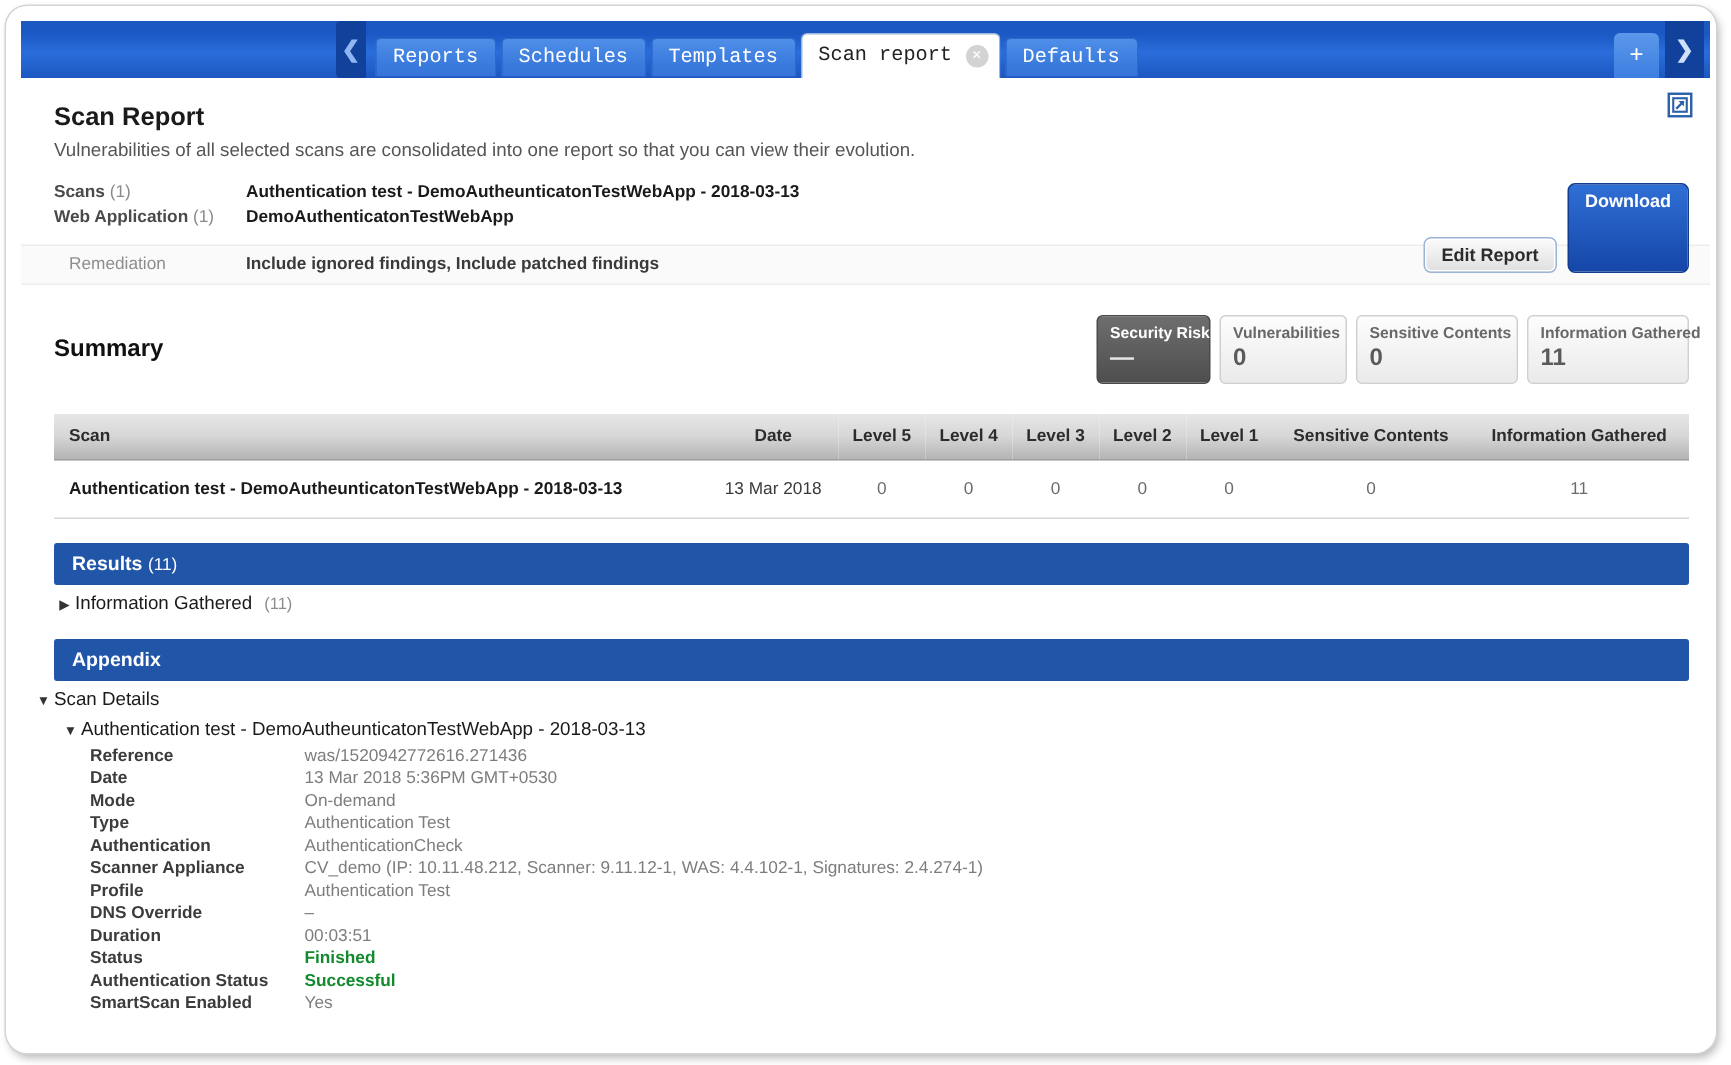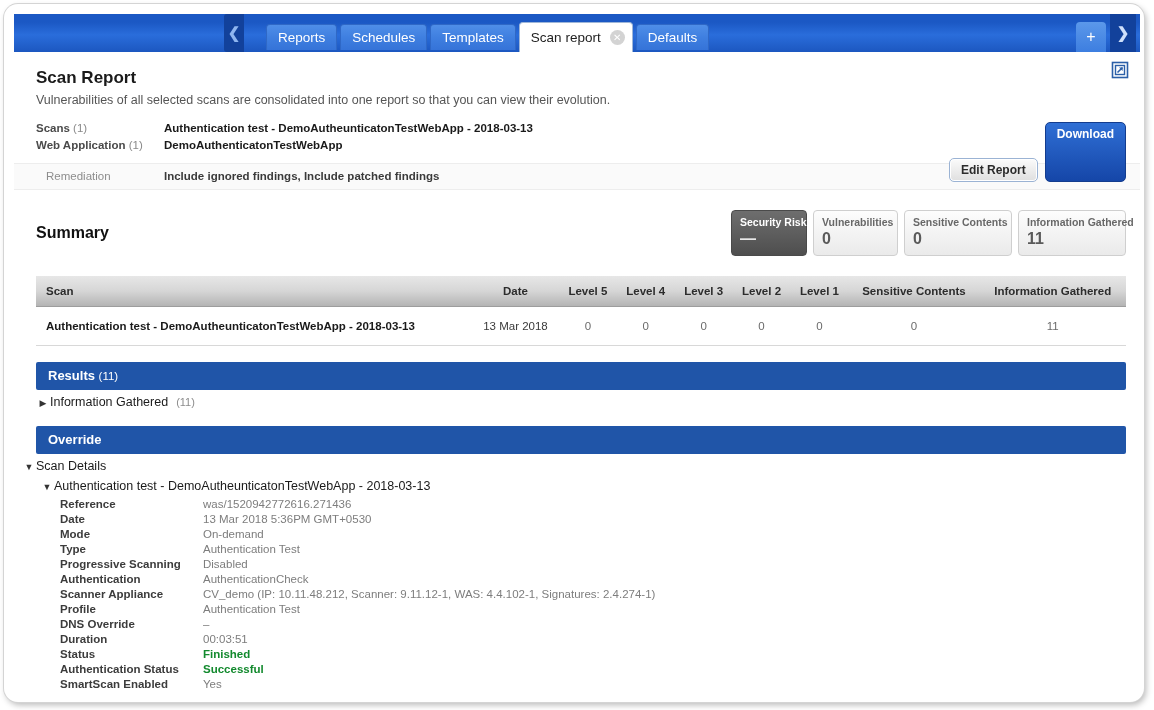--- a/index.html
+++ b/index.html
@@ -90,25 +90,26 @@
     display: flex;
     align-items: center;
     justify-content: center;
     cursor: pointer;
   }
   .nav-scroll.left { left: 210px; border-radius: 3px 0 0 3px;}
   .nav-scroll.right { right: 4px; width: 26px; color:#cfe0fb; }
 
   .tabs {
     position: absolute;
-    left: 252px;
+    left: 236px;
     top: 0;
     height: 38px;
     display: flex;
-    align-items: flex-start;
+    align-items: center;
+    font-family: Liberation Mono, monospace;
   }
   .tab {
     height: 26px;
     margin-top: 10px;
     margin-right: 3px;
     padding: 0 11px;
     display: flex;
     align-items: center;
     color: #ffffff;
     font-size: 13.5px;
@@ -551,21 +552,21 @@
       <span>Results</span>
       <span class="count">(11)</span>
     </div>
     <div class="tree-row lvl1">
       <span class="arrow">▶</span>
       <span>Information Gathered</span>
       <span class="count">(11)</span>
     </div>
 
     <div class="section-bar">
-      <span>Override</span>
+      <span>Appendix</span>
     </div>
 
     <div class="tree-row" style="padding-left:8px">
       <span class="arrow">▼</span>
       <span>Scan Details</span>
     </div>
 
     <div class="tree-row" style="padding-left:26px">
       <span class="arrow">▼</span>
       <span>Authentication test - DemoAutheunticatonTestWebApp - 2018-03-13</span>
@@ -582,24 +583,20 @@
       </div>
       <div class="detail-row">
         <div class="detail-key">Mode</div>
         <div class="detail-val">On-demand</div>
       </div>
       <div class="detail-row">
         <div class="detail-key">Type</div>
         <div class="detail-val">Authentication Test</div>
       </div>
       <div class="detail-row">
-        <div class="detail-key">Progressive Scanning</div>
-        <div class="detail-val">Disabled</div>
-      </div>
-      <div class="detail-row">
         <div class="detail-key">Authentication</div>
         <div class="detail-val">AuthenticationCheck</div>
       </div>
       <div class="detail-row">
         <div class="detail-key">Scanner Appliance</div>
         <div class="detail-val">CV_demo (IP: 10.11.48.212, Scanner: 9.11.12-1, WAS: 4.4.102-1, Signatures: 2.4.274-1)</div>
       </div>
       <div class="detail-row">
         <div class="detail-key">Profile</div>
         <div class="detail-val">Authentication Test</div>

